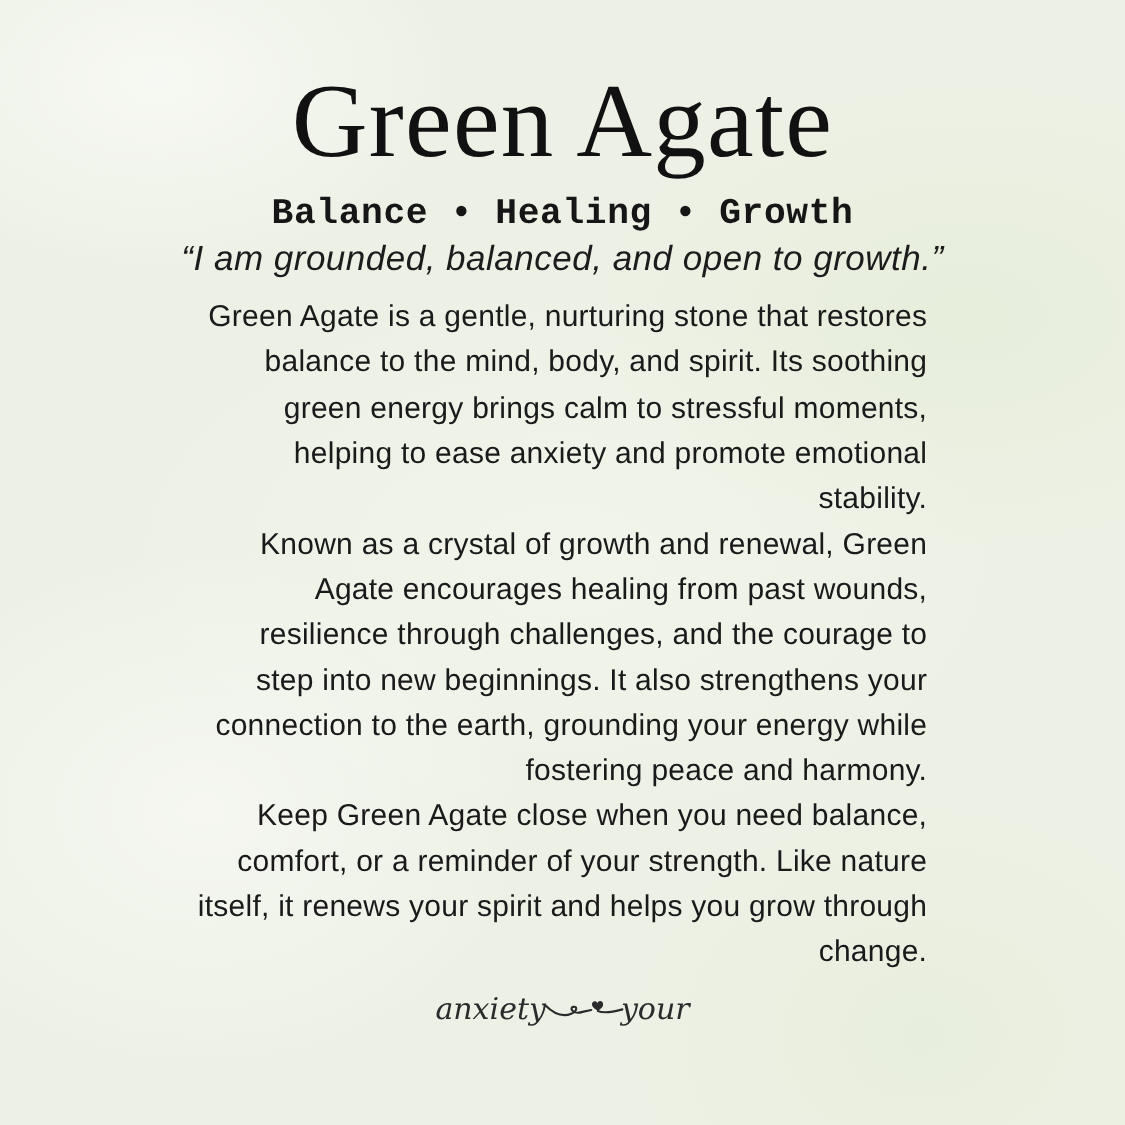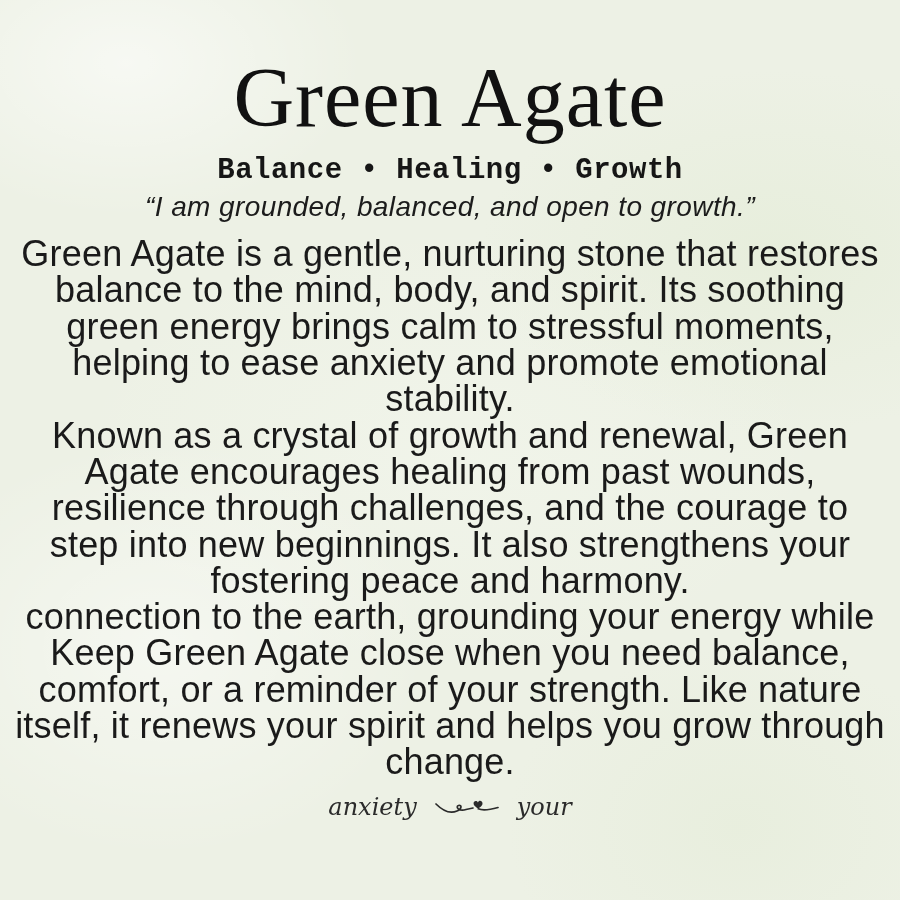--- a/index.html
+++ b/index.html
@@ -47,33 +47,34 @@
   .quote {
     margin-top: 0;
     font-size: 28px;
     font-style: italic;
     letter-spacing: 0.4px;
     line-height: 1.25;
     color: #1c1c1c;
   }
   .body-text {
     margin-top: 12px;
-    font-size: 36px;
+    font-size: 24px;
     letter-spacing: 0.2px;
+    text-align: right;
   }
   .body-line {
     line-height: 36.3px;
     white-space: nowrap;
   }
   .logo {
     margin-top: 9px;
     display: flex;
     align-items: center;
     justify-content: center;
-    gap: 20px;
+    gap: 0;
     font-family: "DejaVu Serif", serif;
     font-style: italic;
     font-size: 24px;
     color: #2b2b2b;
   }
   .logo .flourish { margin: 6px -2px 0 -2px; }
 </style>
 </head>
 <body>
 
@@ -91,22 +92,22 @@
       <div class="body-line">balance to the mind, body, and spirit. Its soothing</div>
       <div class="body-line">green energy brings calm to stressful moments,</div>
       <div class="body-line">helping to ease anxiety and promote emotional</div>
       <div class="body-line">stability.</div>
     </div>
     <div>
       <div class="body-line">Known as a crystal of growth and renewal, Green</div>
       <div class="body-line">Agate encourages healing from past wounds,</div>
       <div class="body-line">resilience through challenges, and the courage to</div>
       <div class="body-line">step into new beginnings. It also strengthens your</div>
+      <div class="body-line">connection to the earth, grounding your energy while</div>
       <div class="body-line">fostering peace and harmony.</div>
-      <div class="body-line">connection to the earth, grounding your energy while</div>
     </div>
     <div>
       <div class="body-line">Keep Green Agate close when you need balance,</div>
       <div class="body-line">comfort, or a reminder of your strength. Like nature</div>
       <div class="body-line">itself, it renews your spirit and helps you grow through</div>
       <div class="body-line">change.</div>
     </div>
   </div>
 
   <div class="logo">

